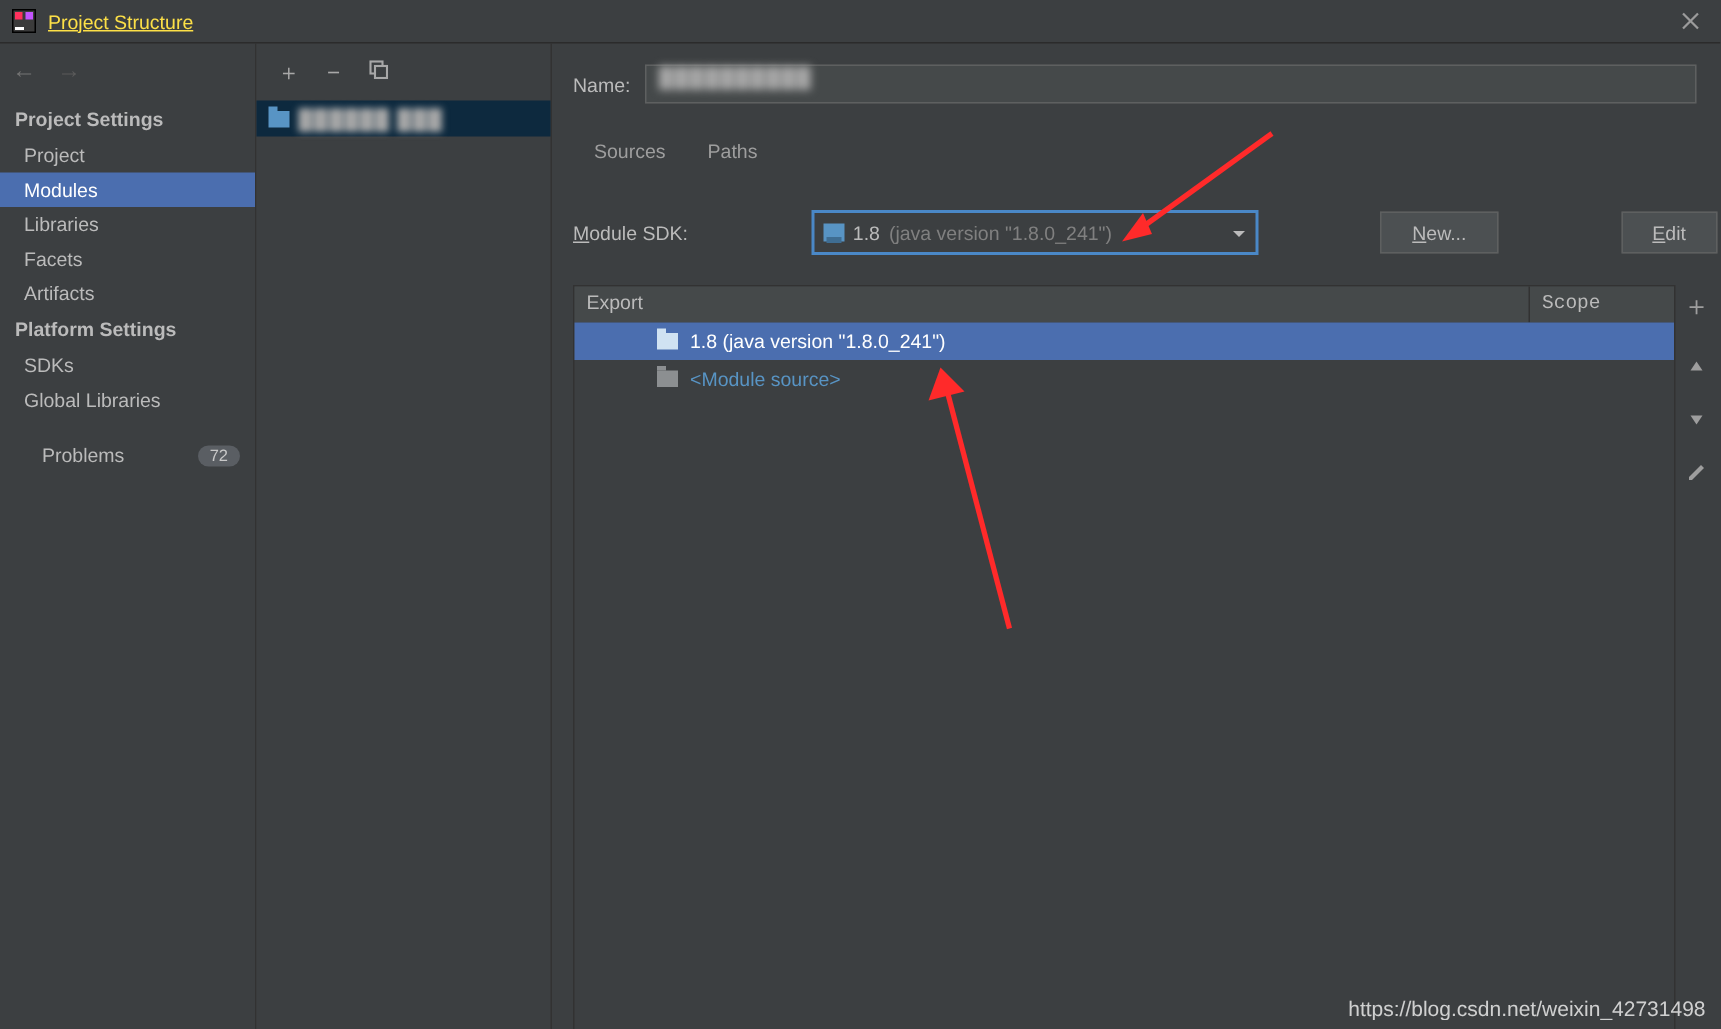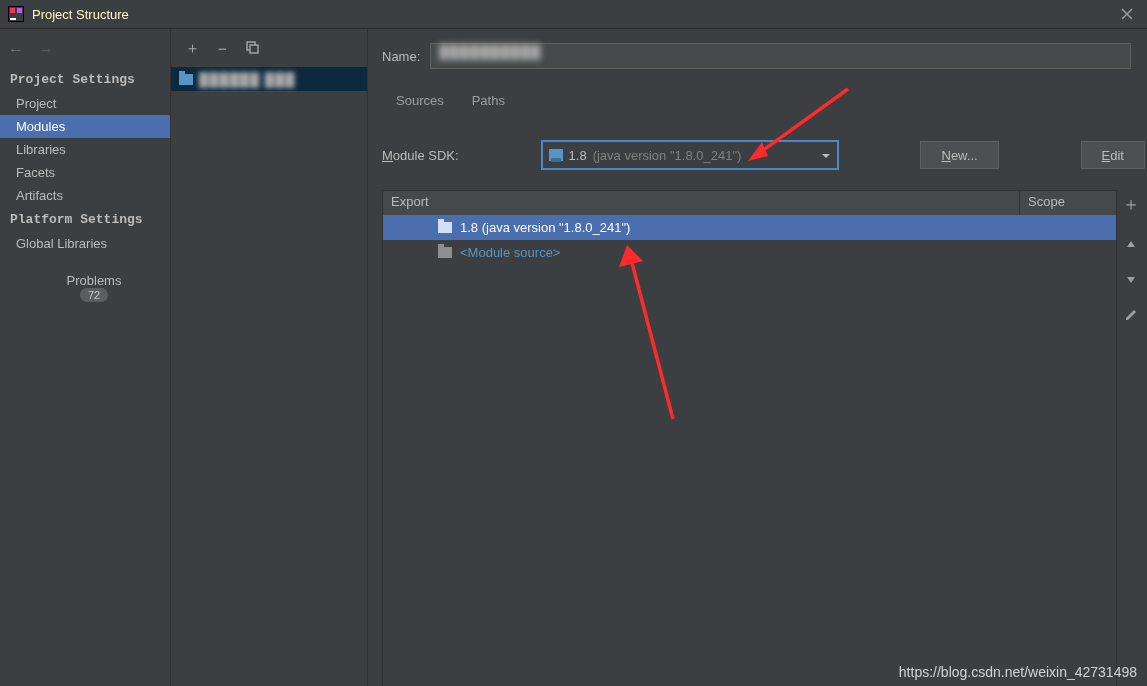--- a/index.html
+++ b/index.html
@@ -21,21 +21,21 @@
     padding: 0 8px;
     background: #3c3f41;
     border-bottom: 1px solid #2b2b2b;
     position: relative;
   }
   .app-icon {
     width: 16px; height: 16px;
     margin-right: 8px;
     display: inline-block;
   }
-  .titlebar .title { color: #fef9c3; }
+  .titlebar .title { color: #fde047; text-decoration: underline; }
   .close-x {
     position: absolute; right: 10px; top: 4px;
     width: 20px; height: 20px;
     display: flex; align-items: center; justify-content: center;
     color: #a0a0a0;
   }
 
   
   .body-area {
     display: flex;
@@ -55,36 +55,34 @@
     padding: 4px 8px;
     gap: 14px;
     color: #737373;
   }
   .nav-arrow { font-size: 16px; }
   .nav-arrow.disabled { color: #5a5a5a; }
   .sidebar .section-header {
     padding: 5px 10px;
     font-weight: bold;
     color: #bbbbbb;
-    font-family: Liberation Mono, monospace;
   }
   .sidebar .nav-item {
     padding: 4px 10px 4px 16px;
     color: #bbbbbb;
     cursor: default;
   }
   .sidebar .nav-item.selected {
     background: #4b6eaf;
     color: #ffffff;
   }
   .sidebar .problems-row {
     display: flex; align-items: center; justify-content: space-between;
     padding: 4px 10px 4px 28px;
     margin-top: 14px;
-    flex-direction: column;
   }
   .badge {
     background: #5a5e63;
     color: #c8c8c8;
     border-radius: 10px;
     padding: 1px 8px;
     font-size: 11px;
   }
 
   .middle-col {
@@ -220,21 +218,21 @@
     border: 1px solid #323232;
     background: #3c3f41;
     display: flex; flex-direction: column;
   }
   .dep-header {
     display: flex;
     background: #45494a;
     height: 24px;
   }
   .col-export { flex: 1; padding: 3px 8px; color: #bbbbbb; border-right: 1px solid #323232; }
-  .col-scope { width: 80px; padding: 3px 8px; color: #bbbbbb; }
+  .col-scope { width: 80px; padding: 3px 8px; color: #bbbbbb; font-family: Liberation Mono, monospace; }
   .dep-row {
     height: 25px;
     display: flex; align-items: center;
     padding-left: 55px;
     gap: 8px;
   }
   .dep-row.selected {
     background: #4b6eaf;
     color: #ffffff;
   }
@@ -308,20 +306,21 @@
       <span class="nav-arrow">←</span>
       <span class="nav-arrow disabled">→</span>
     </div>
     <div class="section-header">Project Settings</div>
     <div class="nav-item">Project</div>
     <div class="nav-item selected">Modules</div>
     <div class="nav-item">Libraries</div>
     <div class="nav-item">Facets</div>
     <div class="nav-item">Artifacts</div>
     <div class="section-header">Platform Settings</div>
+    <div class="nav-item">SDKs</div>
     <div class="nav-item">Global Libraries</div>
     <div class="problems-row">
       <span>Problems</span>
       <span class="badge">72</span>
     </div>
   </div>
 
   <div class="middle-col">
     <div class="middle-toolbar">
       <span>＋</span>

